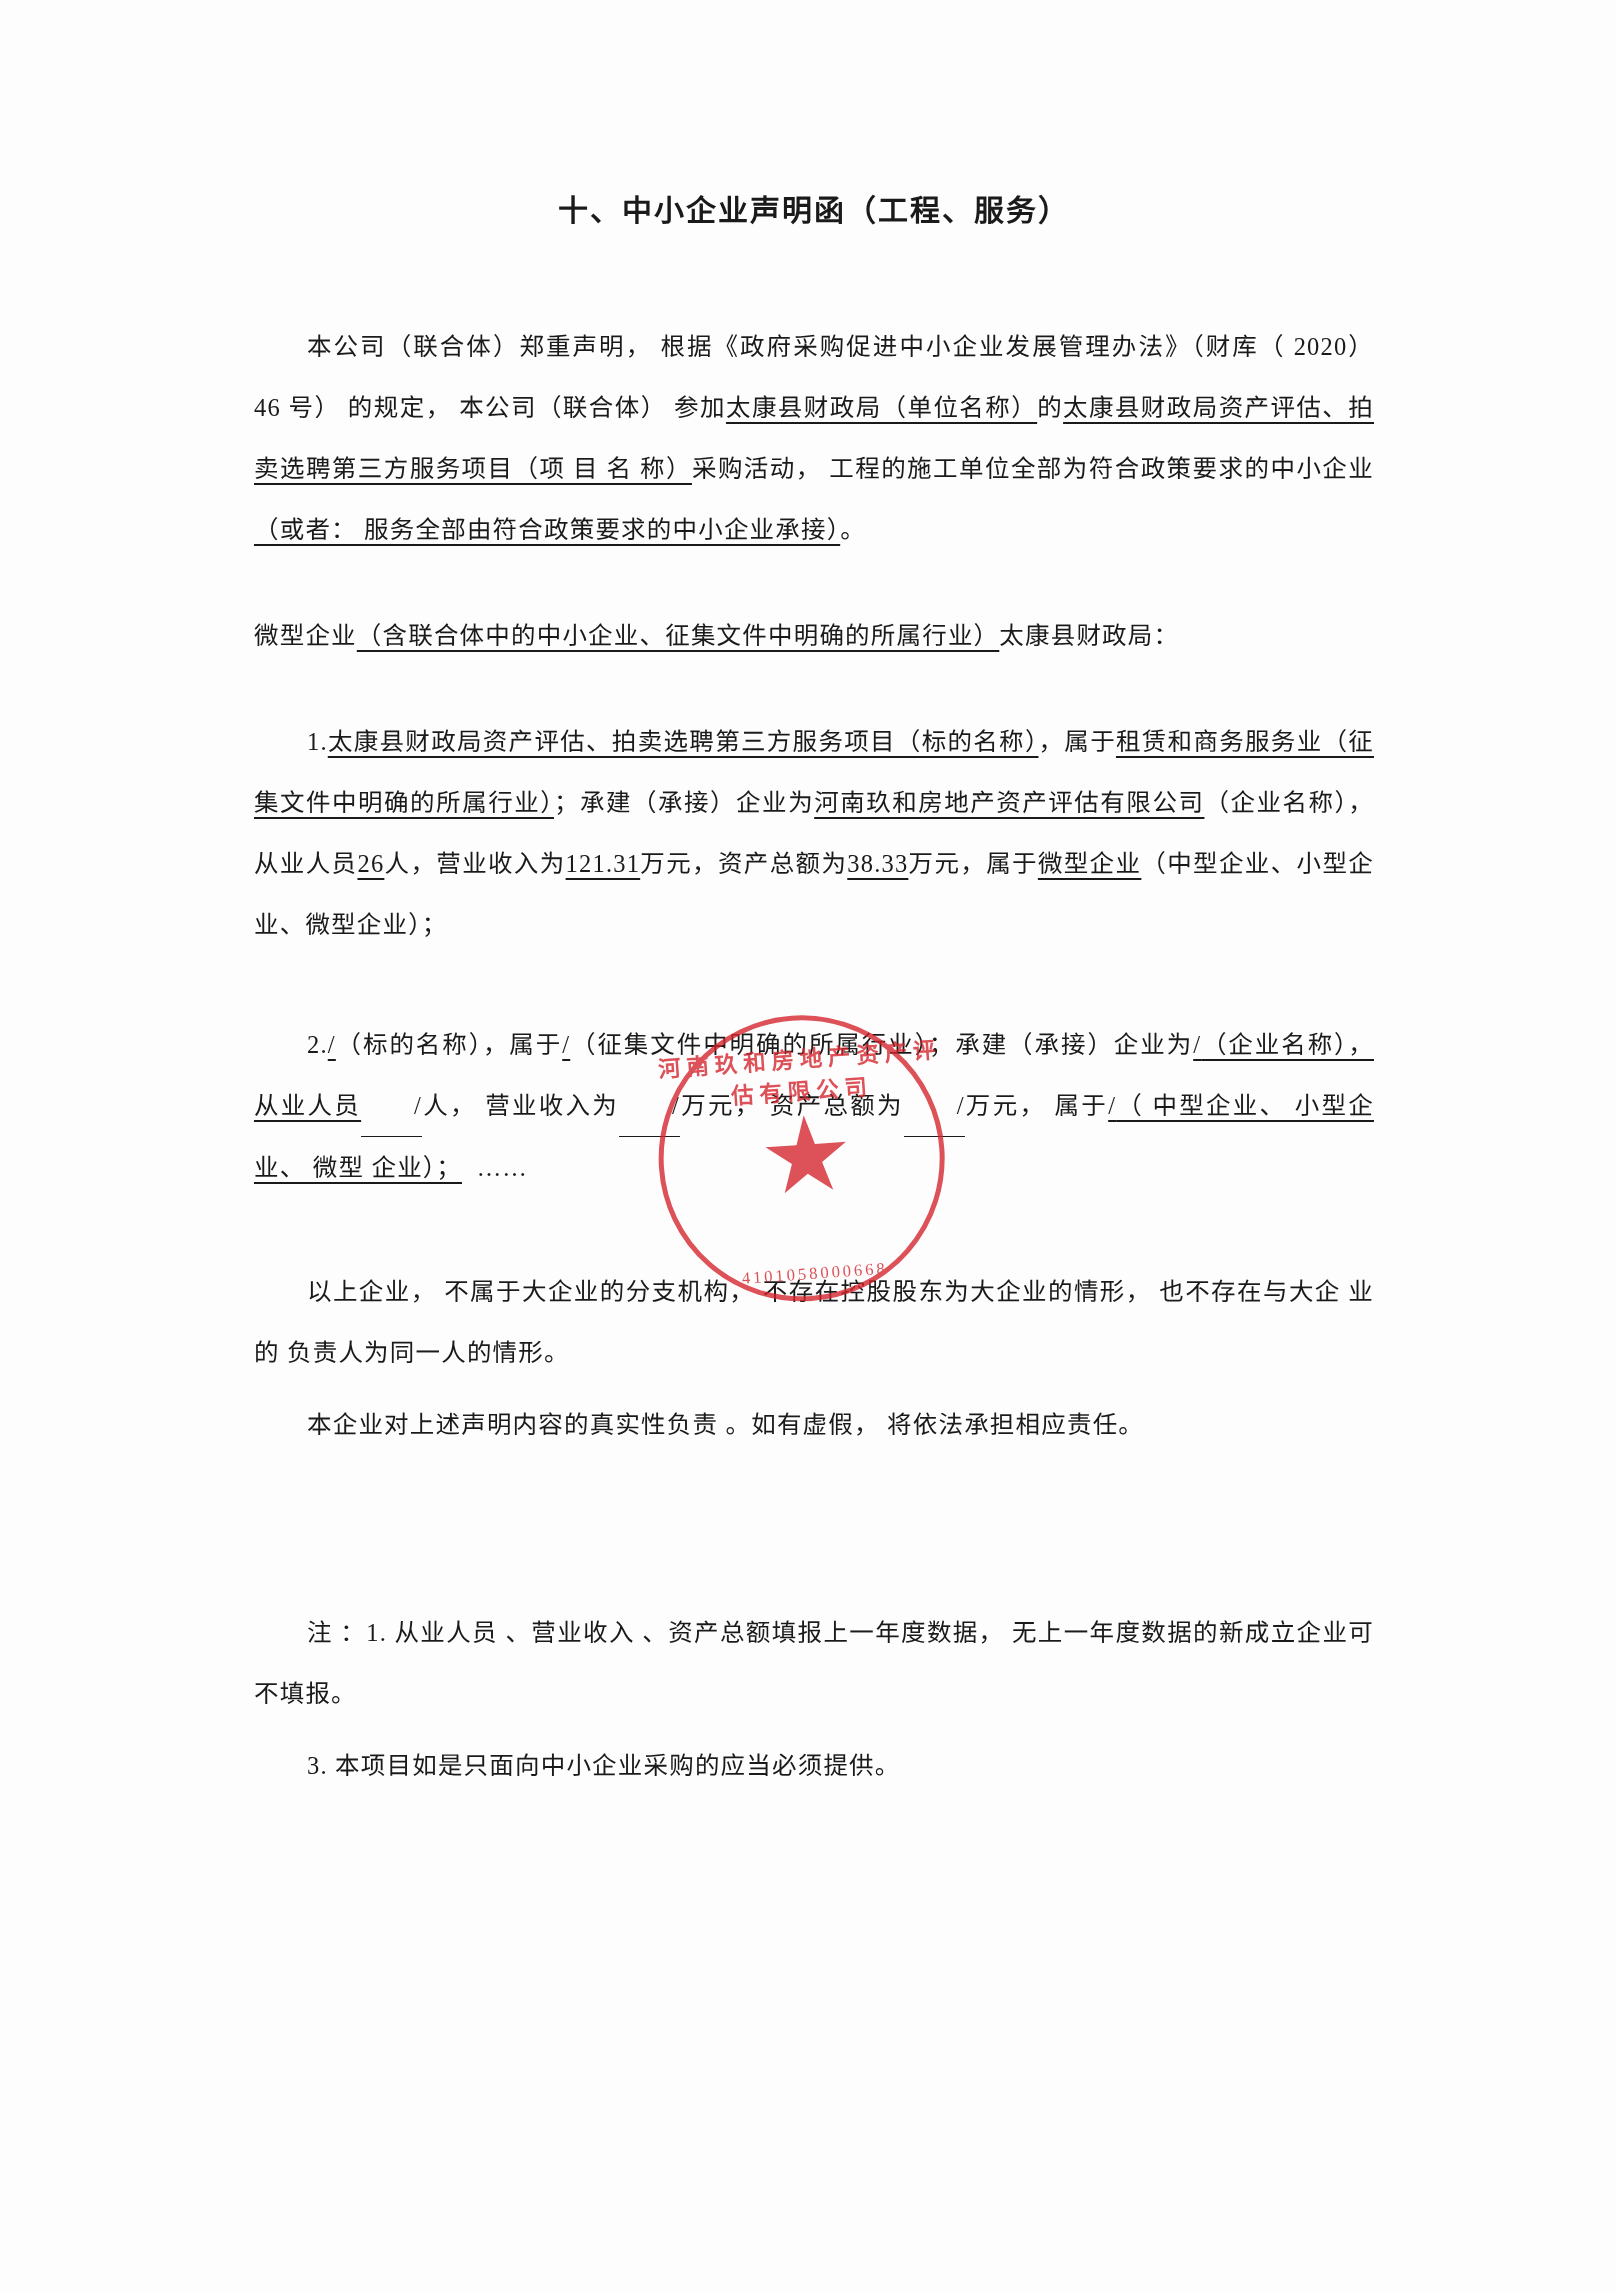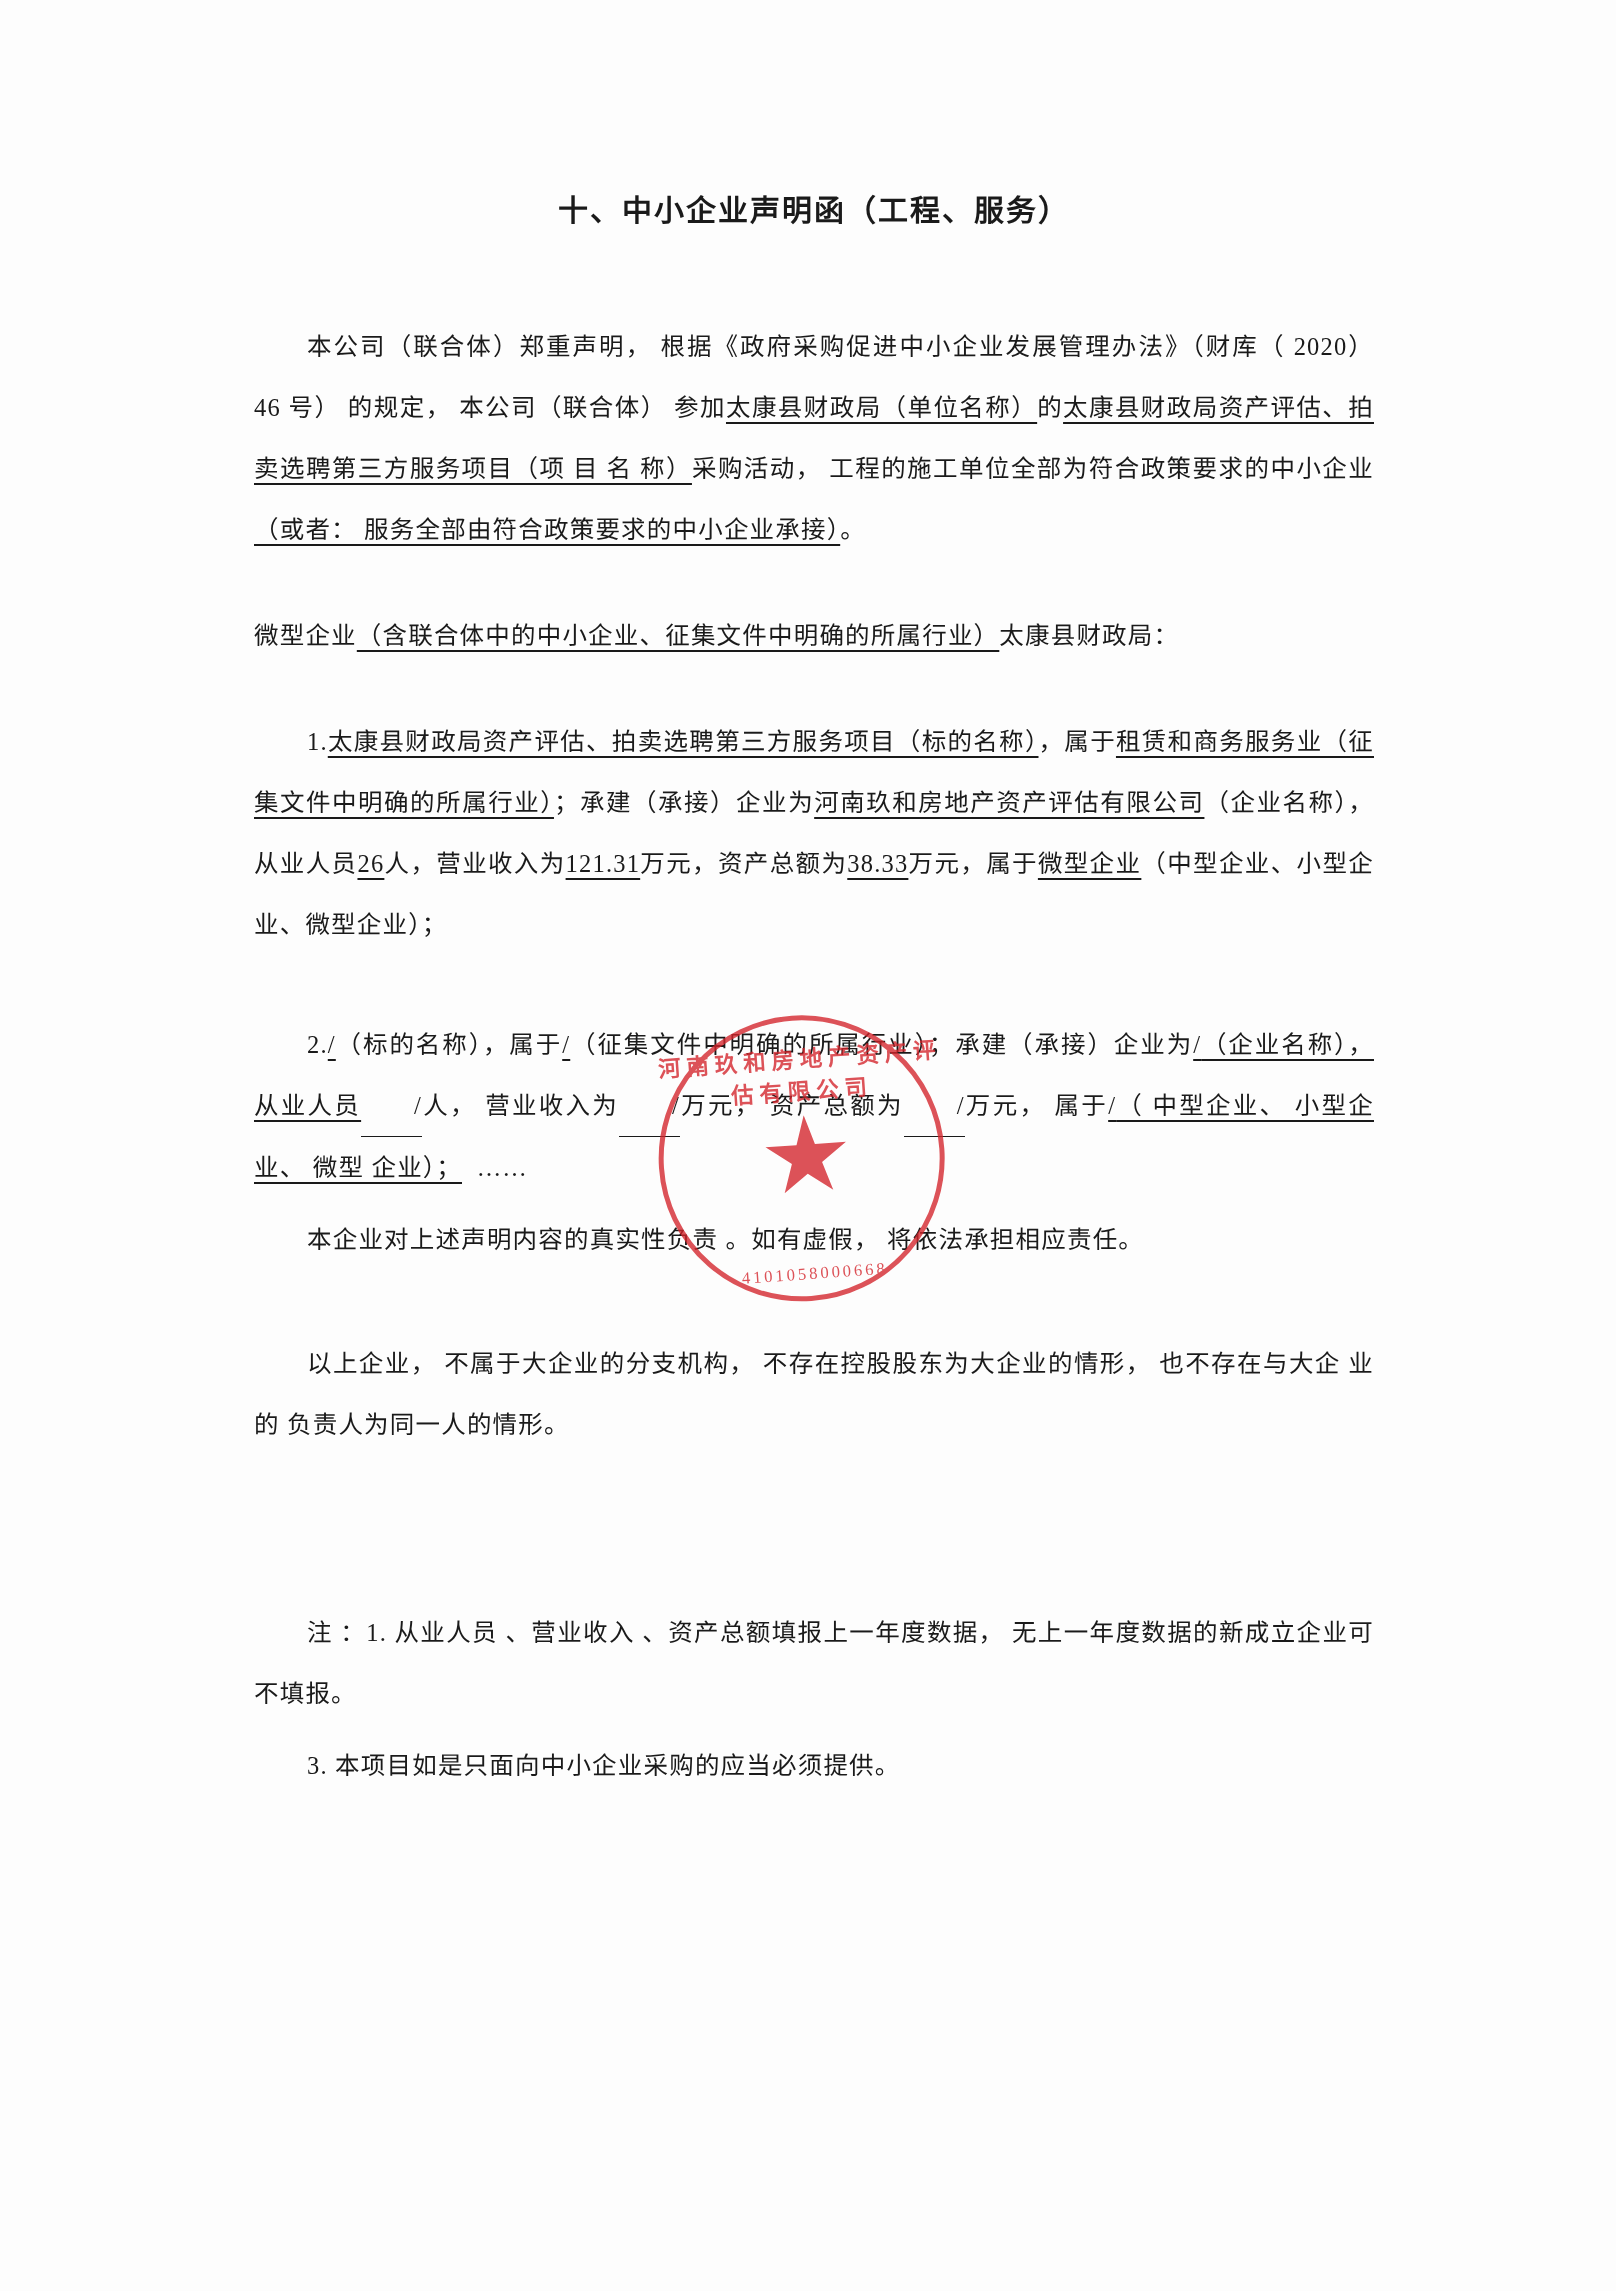--- a/index.html
+++ b/index.html
@@ -131,23 +131,23 @@
     <h1 class="doc-title">十、中小企业声明函（工程、服务）</h1>
 
     <p class="para indent gap-top-1"><span>本公司（联合体）郑重声明， 根据《政府采购促进中小企业发展管理办法》（财库（ 2020） 46 号） 的规定， 本公司（联合体） 参加</span><span class="u">太康县财政局（单位名称）</span><span>的</span><span class="u">太康县财政局资产评估、拍卖选聘第三方服务项目（项 目 名 称）</span><span>采购活动， 工程的施工单位全部为符合政策要求的中小企业</span><span class="u">（或者： 服务全部由符合政策要求的中小企业承接）</span><span>。</span></p>
 
     <p class="para gap-top-2"><span>微型企业</span><span class="u">（含联合体中的中小企业、征集文件中明确的所属行业）</span><span>太康县财政局：</span></p>
 
     <p class="para indent gap-top-2"><span>1.</span><span class="u">太康县财政局资产评估、拍卖选聘第三方服务项目（标的名称）</span><span>，属于</span><span class="u">租赁和商务服务业（征集文件中明确的所属行业）</span><span>；</span><span>承建（承接）企业为</span><span class="u">河南玖和房地产资产评估有限公司</span><span>（企业名称），</span><span>从业人员</span><span class="u">26</span><span>人，营业收入为</span><span class="u">121.31</span><span>万元，资产总额为</span><span class="u">38.33</span><span>万元，</span><span>属于</span><span class="u">微型企业</span><span>（中型企业、小型企业、微型企业）；</span></p>
 
     <p class="para indent gap-top-3"><span>2.</span><span class="u">/</span><span>（标的名称）</span><span>，属于</span><span class="u">/</span><span>（征集文件中明确的所属行业）；</span><span>承建（承接）企业为</span><span class="u">/</span><span class="u">（企业名称）， 从业人员</span><span class="blank-u">/</span><span>人， 营业收入为</span><span class="blank-u">/</span><span>万元， 资产总额为</span><span class="blank-u">/</span><span>万元， 属于</span><span class="u">/</span><span class="u">（ 中型企业、 小型企业、 微型 企业）；</span>&nbsp;&nbsp;<span>……</span></p>
 
+    <p class="para indent gap-top-4">以上企业， 不属于大企业的分支机构， 不存在控股股东为大企业的情形， 也不存在与大企 业的 负责人为同一人的情形。</p>
+
     <p class="para indent">本企业对上述声明内容的真实性负责 。如有虚假， 将依法承担相应责任。</p>
-
-    <p class="para indent gap-top-4">以上企业， 不属于大企业的分支机构， 不存在控股股东为大企业的情形， 也不存在与大企 业的 负责人为同一人的情形。</p>
 
 
     <div class="notes">
       <p class="para indent">注 ：1. 从业人员 、营业收入 、资产总额填报上一年度数据， 无上一年度数据的新成立企业可不填报。</p>
       <p class="para indent">3. 本项目如是只面向中小企业采购的应当必须提供。</p>
     </div>
 
   </div>
 
   <div class="seal-wrap">

